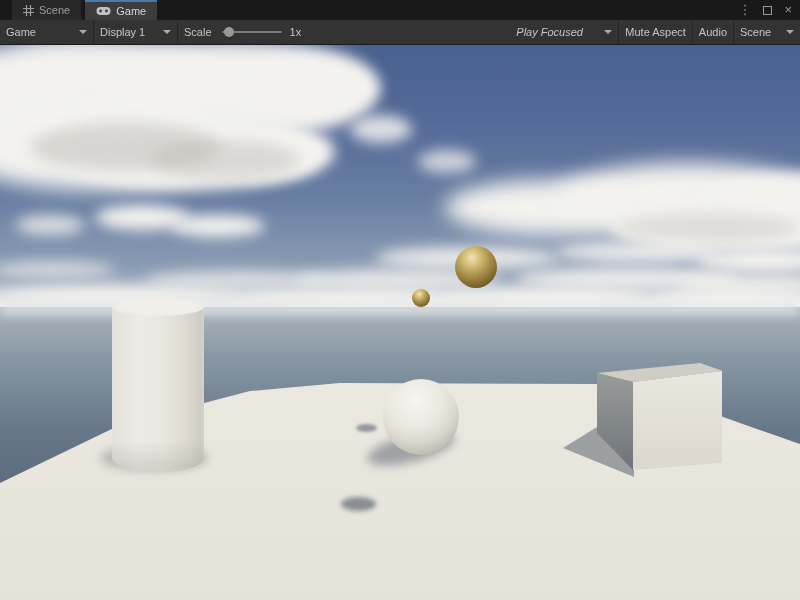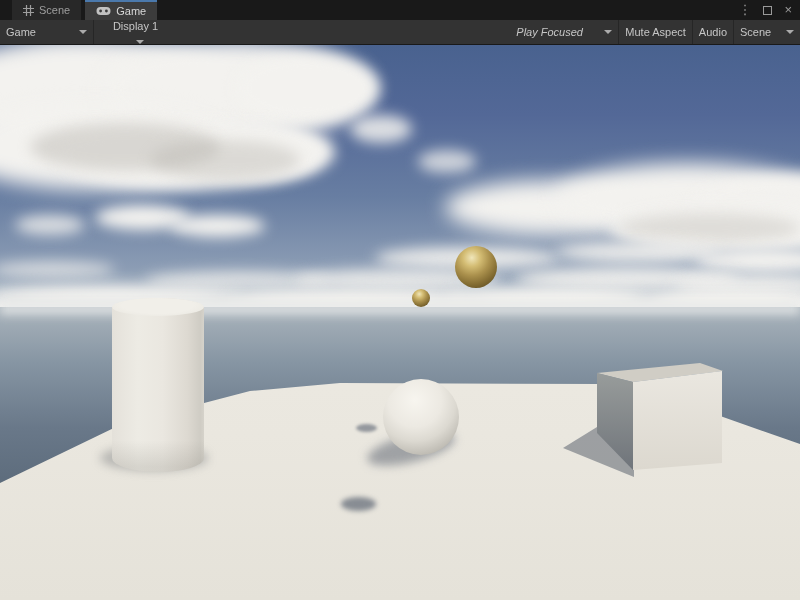--- a/index.html
+++ b/index.html
@@ -87,23 +87,30 @@
     <span class="maximize-box"></span>
     <span class="glyph">×</span>
   </div>
 </div>
 
 <div class="toolbar">
   <div class="tb-item dd" style="width:93px;">
     <span>Game</span>
     <span class="dd-arrow"></span>
   </div>
-  <div class="tb-item dd tb-sep" style="width:84px;flex-direction:column;">
+  <div class="tb-item dd tb-sep" style="width:84px;">
     <span>Display 1</span>
     <span class="dd-arrow"></span>
+  </div>
+  <div class="tb-item tb-sep">
+    <span>Scale</span>
+    <span class="scale-track">
+      <span class="scale-thumb"></span>
+    </span>
+    <span>1x</span>
   </div>
   <div class="spacer"></div>
   <div class="tb-item dd" style="width:108px;font-style:italic;">
     <span>Play Focused</span>
     <span class="dd-arrow"></span>
   </div>
   <div class="tb-item tb-sep">
     <span>Mute Aspect</span>
   </div>
   <div class="tb-item tb-sep">

